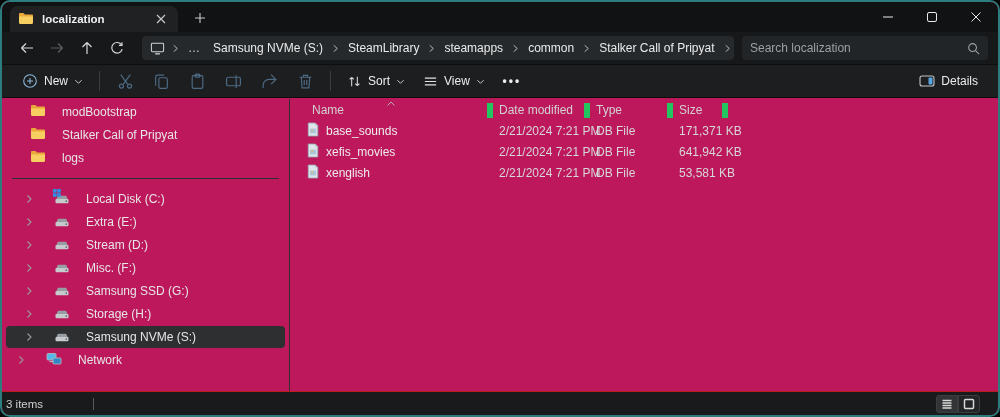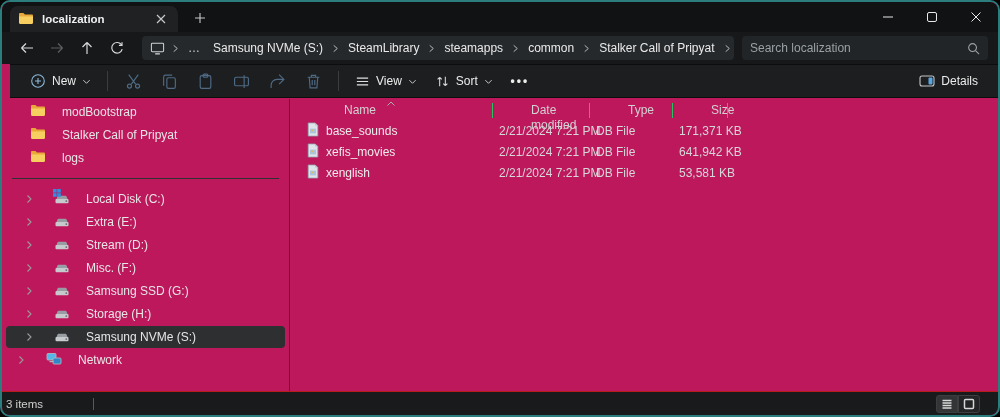--- a/index.html
+++ b/index.html
@@ -24,21 +24,21 @@
   .breadcrumb-bar { flex:1; height:24px; margin:0 8px 0 10px; background:#26292c; border-radius:4px; display:flex; align-items:center; padding:0 8px; overflow:hidden; }
   .crumb { padding:2px 6px; border-radius:3px; color:#eaeaea; white-space:nowrap; }
   .crumb-wrap { display:flex; align-items:center; }
   .crumb-chevron, .bc-chevron { margin:0 2px; flex:0 0 auto; }
   .bc-overflow { color:#cccccc; padding:0 6px; letter-spacing:1px; }
   .search-box { width:246px; height:24px; background:#222527; border-radius:4px; display:flex; align-items:center; padding:0 8px; }
   .search-box input { flex:1; background:transparent; border:none; outline:none; color:#cfcfcf; font:inherit; }
   .search-box input::placeholder { color:#9aa0a4; }
 
   
-  .toolbar { position:absolute; left:8px; right:0; top:62px; height:34px; background:#1c1e1f; border-top:1px solid #0d0d0d; border-bottom:1px solid #0d0d0d; display:flex; align-items:center; padding:0 12px; gap:2px; }
+  .toolbar { position:absolute; left:0; right:0; top:62px; height:34px; background:#1c1e1f; border-top:1px solid #0d0d0d; border-bottom:1px solid #0d0d0d; display:flex; align-items:center; padding:0 12px; gap:2px; }
   .tb-btn { display:flex; align-items:center; gap:6px; padding:5px 8px; border-radius:4px; color:#ececec; }
   .tb-icon-btn { width:34px; height:26px; display:flex; align-items:center; justify-content:center; border-radius:4px; }
   .tb-sep { width:1px; height:20px; background:#3a3c3e; margin:0 6px; }
   .tb-spacer { flex:1; }
   .more-dots { letter-spacing:2px; font-weight:bold; color:#ececec; }
 
   
   .content { position:absolute; left:0; right:0; top:97px; bottom:24px; display:flex; }
   .sidebar { width:288px; border-right:1px solid #2e3031; padding-top:2px; overflow:hidden; }
   .side-item { height:22px; display:flex; align-items:center; gap:16px; margin:0 4px 1px 4px; border-radius:4px; padding-left:6px; }
@@ -49,21 +49,21 @@
   .drive-item { padding-left:14px; }
   .drive-item.selected { background:#2d2f31; }
   .drive-icon-wrap { position:relative; width:16px; height:16px; flex:0 0 auto; }
   .drive-icon-wrap .winlogo { position:absolute; left:-1px; top:-2px; }
   .drives-block { margin-top:1px; }
 
   
   .filepane { flex:1; position:relative; padding-top:2px; }
   .cols { display:grid; grid-template-columns:187px 97px 83px 55px 1fr; }
   .header-row { height:19px; align-items:center; padding-left:16px; position:relative; }
-  .hcell { color:#d2d2d2; padding-left:6px; border-right:1px solid #22c55e; height:15px; line-height:15px;margin-left:32px; }
+  .hcell { color:#d2d2d2; padding-left:6px; border-right:6px solid #22c55e; height:15px; line-height:15px; }
   .hcell.first { padding-left:6px; }
   .sort-arrow { position:absolute; left:96px; top:-1px; }
   .file-row { height:21px; align-items:center; padding-left:16px; border-radius:3px; }
   .cell { color:#d6d7d8; white-space:nowrap; padding-left:6px; }
   .cell.name { display:flex; align-items:center; gap:6px; color:#ececec; padding-left:0; }
   .cell.size { text-align:right; padding-right:8px; }
 
   
   .statusbar { position:absolute; left:0; right:0; bottom:0; height:24px; background:#191a1b; border-top:1px solid #b91c1c; display:flex; align-items:center; padding:0 4px; color:#cfcfcf; font-size:11.5px;gap:36px; }
   .status-sep { width:1px; height:12px; background:#5a5a5a; margin-left:14px; }
@@ -242,34 +242,34 @@
         </svg>
     </button>
     <button class="tb-icon-btn">
       <svg width="17" height="17" viewBox="0 0 16 16" fill="none" stroke="#4e6a85" stroke-width="1.1">
           <path d="M2.5 4h11M6 4V2.2h4V4M4 4l.8 10h6.4L12 4M6.8 6.5v5M9.2 6.5v5"></path>
         </svg>
     </button>
 
     <div class="tb-sep"></div>
     <button class="tb-btn">
-      <svg width="15" height="15" viewBox="0 0 16 16" stroke="#e0e0e0" stroke-width="1.3">
-          <path d="M2 4.5h12M2 8h12M2 11.5h12"></path>
-        </svg>
-      <span>View</span>
-      <svg width="9" height="9" viewBox="0 0 10 10">
-          <path d="M1.5 3.5L5 7l3.5-3.5" stroke="#c8c8c8" stroke-width="1.1" fill="none"></path>
-        </svg>
-    </button>
-    <button class="tb-btn">
       <svg width="15" height="15" viewBox="0 0 16 16" fill="none" stroke="#e0e0e0" stroke-width="1.1">
           <path d="M5 13V3.5M5 3.5L2.8 5.8M5 3.5l2.2 2.3"></path>
           <path d="M11 3v9.5M11 12.5l-2.2-2.3M11 12.5l2.2-2.3"></path>
         </svg>
       <span>Sort</span>
+      <svg width="9" height="9" viewBox="0 0 10 10">
+          <path d="M1.5 3.5L5 7l3.5-3.5" stroke="#c8c8c8" stroke-width="1.1" fill="none"></path>
+        </svg>
+    </button>
+    <button class="tb-btn">
+      <svg width="15" height="15" viewBox="0 0 16 16" stroke="#e0e0e0" stroke-width="1.3">
+          <path d="M2 4.5h12M2 8h12M2 11.5h12"></path>
+        </svg>
+      <span>View</span>
       <svg width="9" height="9" viewBox="0 0 10 10">
           <path d="M1.5 3.5L5 7l3.5-3.5" stroke="#c8c8c8" stroke-width="1.1" fill="none"></path>
         </svg>
     </button>
     <button class="tb-icon-btn more-dots">•••</button>
 
     <div class="tb-spacer"></div>
     <button class="tb-btn">
       <svg width="16" height="16" viewBox="0 0 16 16">
           <rect x="1" y="3" width="14" height="10" rx="2" fill="none" stroke="#c3c8cc" stroke-width="1.1"></rect>

